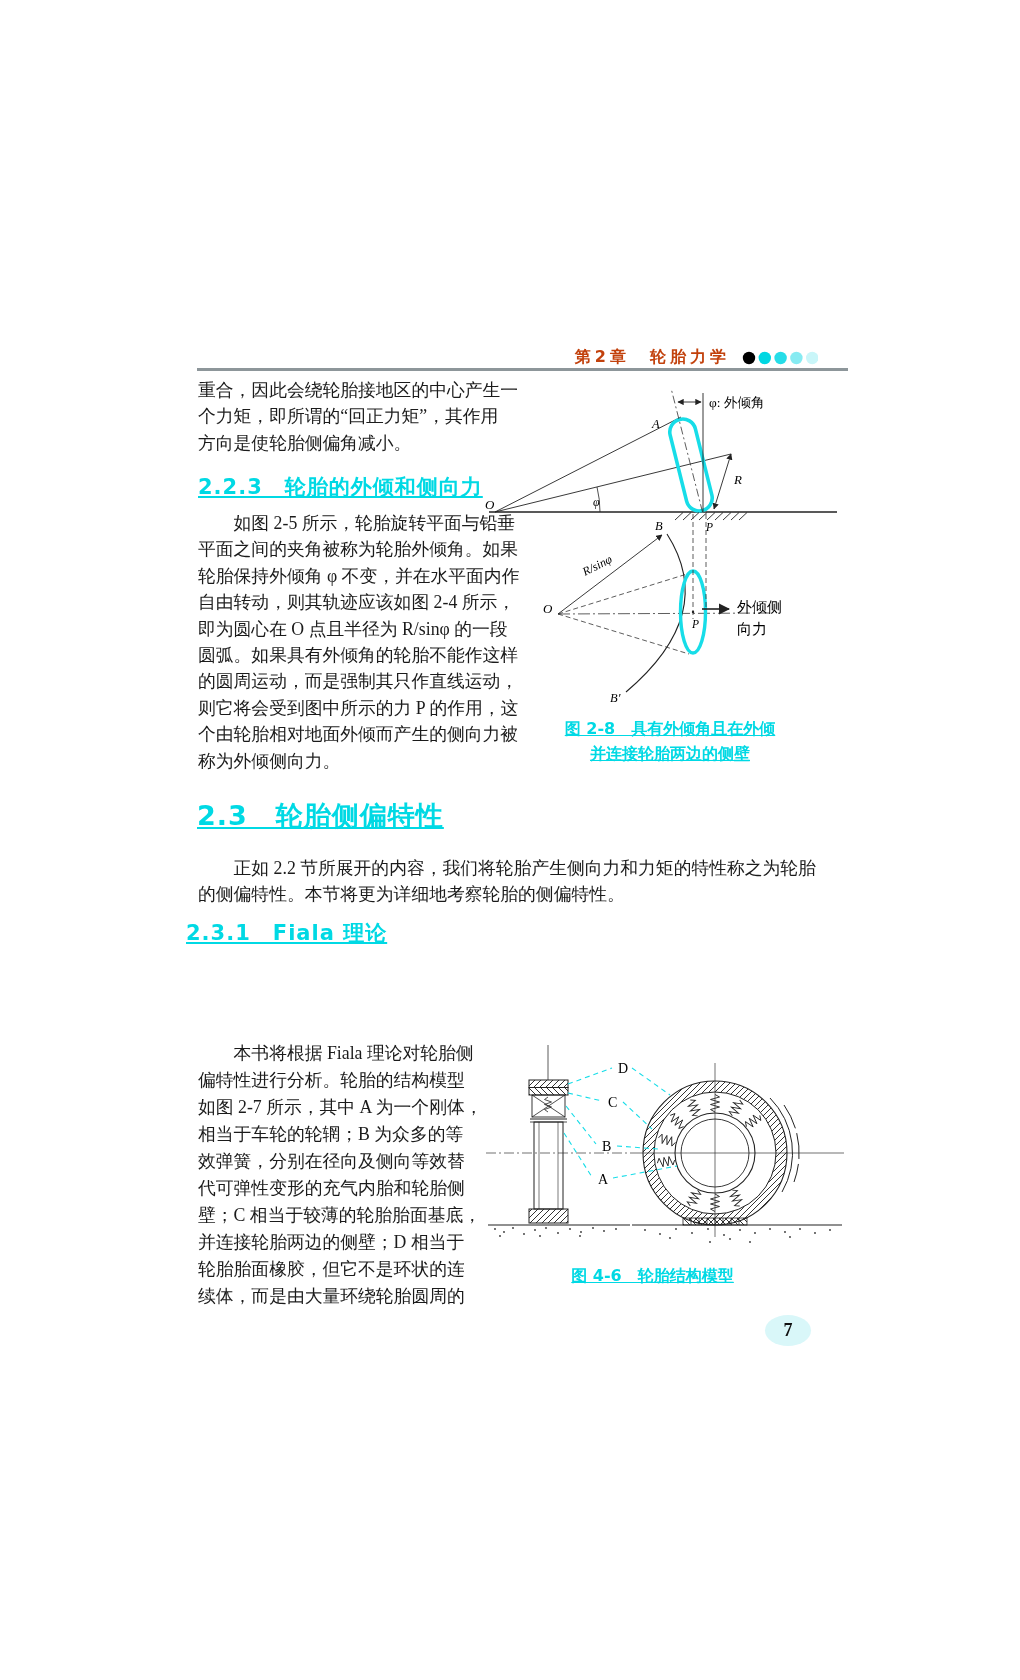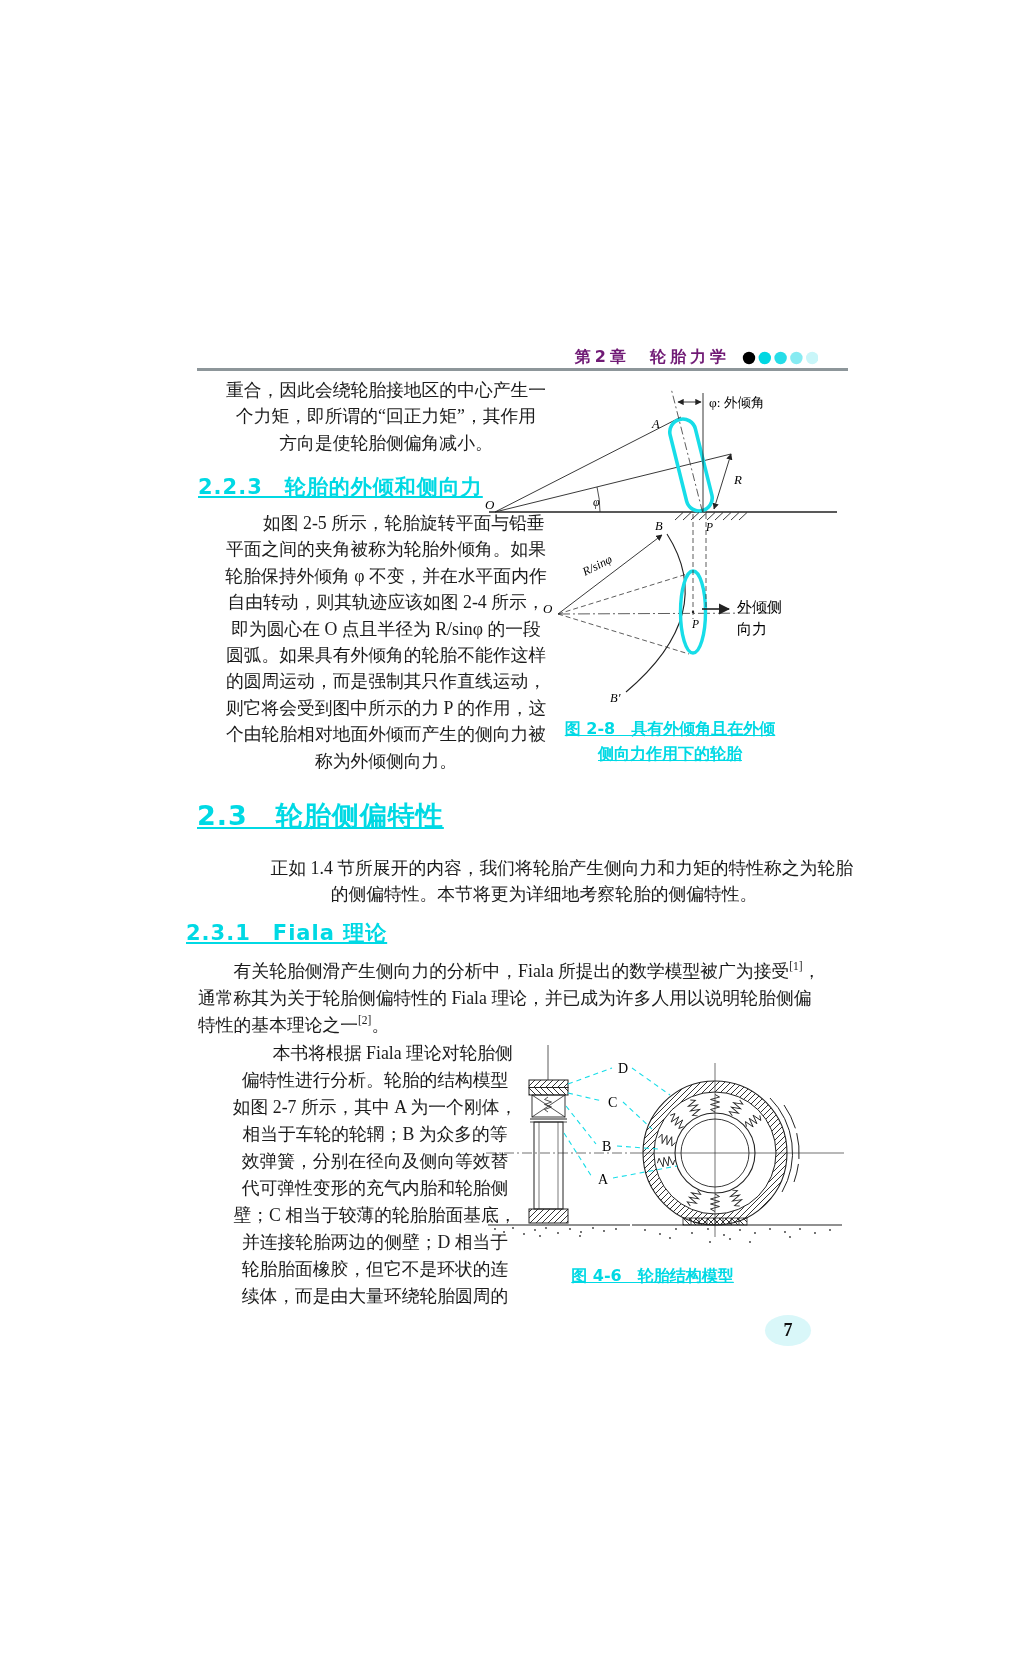--- a/index.html
+++ b/index.html
@@ -1,24 +1,24 @@
 <!DOCTYPE html>
 <html><head>
 <meta charset="utf-8">
 <style>
   html,body{margin:0;padding:0;background:#fff;}
   .page{position:relative;width:1020px;height:1680px;background:#ffffff;overflow:hidden;
         font-family:"Liberation Serif","DejaVu Serif",serif;color:#1b1b1b;}
-  .line-block{white-space:pre-line;font-size:17.8px;line-height:26.4px;text-align:center;margin-left:21px;}
+  .line-block{white-space:pre-line;font-size:17.8px;line-height:26.4px;text-align:left;}
   .accent{color:#00d9e4;text-decoration:underline;}
   .sans{font-family:"DejaVu Sans","Liberation Sans",sans-serif;font-weight:bold;}
   .header{position:absolute;left:197px;top:347px;width:621px;display:flex;
           justify-content:flex-end;align-items:center;}
   .chapter{font-family:"DejaVu Sans","Liberation Sans",sans-serif;font-weight:bold;
-           font-size:16px;letter-spacing:4px;color:#701a75;white-space:pre;}
+           font-size:16px;letter-spacing:4px;color:#c2410c;white-space:pre;}
   .dots{margin-left:12px;flex:0 0 auto;}
   .rule{position:absolute;left:197px;top:368px;width:651px;height:3px;background:#8d969a;}
   .intro{position:absolute;left:198px;top:377px;width:334px;}
   .h223{position:absolute;left:198px;top:473px;font-size:21px;letter-spacing:1px;}
   .p223{position:absolute;left:198px;top:510px;width:334px;}
   .fig5{position:absolute;left:485px;top:362px;}
   .cap5{position:absolute;left:520px;top:716px;width:300px;text-align:center;
         font-size:16px;line-height:25px;}
   .h23{position:absolute;left:197px;top:798px;font-size:27px;letter-spacing:1px;}
   .p23{position:absolute;left:198px;top:855px;width:650px;}
@@ -125,33 +125,28 @@
       <circle cx="208" cy="250" r="1.2" fill="#222"></circle>
       <text x="207" y="266" font-size="11.5" font-style="italic">P</text>
       <line x1="217" y1="247" x2="244" y2="247" stroke="#222" stroke-width="1.6" marker-end="url(#ah)"></line>
       <text x="252" y="250" font-size="15">外倾侧</text>
       <text x="252" y="272" font-size="15">向力</text>
     </g>
   </svg>
 
   <div class="cap5 sans accent">
     <div>图 2-8　具有外倾角且在外倾</div>
-    <div>侧向力作用下的轮胎</div>
+    <div>并连接轮胎两边的侧壁</div>
   </div>
 
   <div class="h23 sans accent">2.3　轮胎侧偏特性</div>
-  <div class="p23 line-block">　　正如 1.4 节所展开的内容，我们将轮胎产生侧向力和力矩的特性称之为轮胎
+  <div class="p23 line-block">　　正如 2.2 节所展开的内容，我们将轮胎产生侧向力和力矩的特性称之为轮胎
 的侧偏特性。本节将更为详细地考察轮胎的侧偏特性。</div>
 
   <div class="h231 sans accent">2.3.1　Fiala 理论</div>
-  <div class="p231">
-    <div><span>　　有关轮胎侧滑产生侧向力的分析中，Fiala 所提出的数学模型被广为接受</span><sup>[1]</sup><span>，</span></div>
-    <div><span>通常称其为关于轮胎侧偏特性的 Fiala 理论，并已成为许多人用以说明轮胎侧偏</span></div>
-    <div><span>特性的基本理论之一</span><sup>[2]</sup><span>。</span></div>
-  </div>
   <div class="col231 line-block">　　本书将根据 Fiala 理论对轮胎侧
 偏特性进行分析。轮胎的结构模型
 如图 2-7 所示，其中 A 为一个刚体，
 相当于车轮的轮辋；B 为众多的等
 效弹簧，分别在径向及侧向等效替
 代可弹性变形的充气内胎和轮胎侧
 壁；C 相当于较薄的轮胎胎面基底，
 并连接轮胎两边的侧壁；D 相当于
 轮胎胎面橡胶，但它不是环状的连
 续体，而是由大量环绕轮胎圆周的</div>

